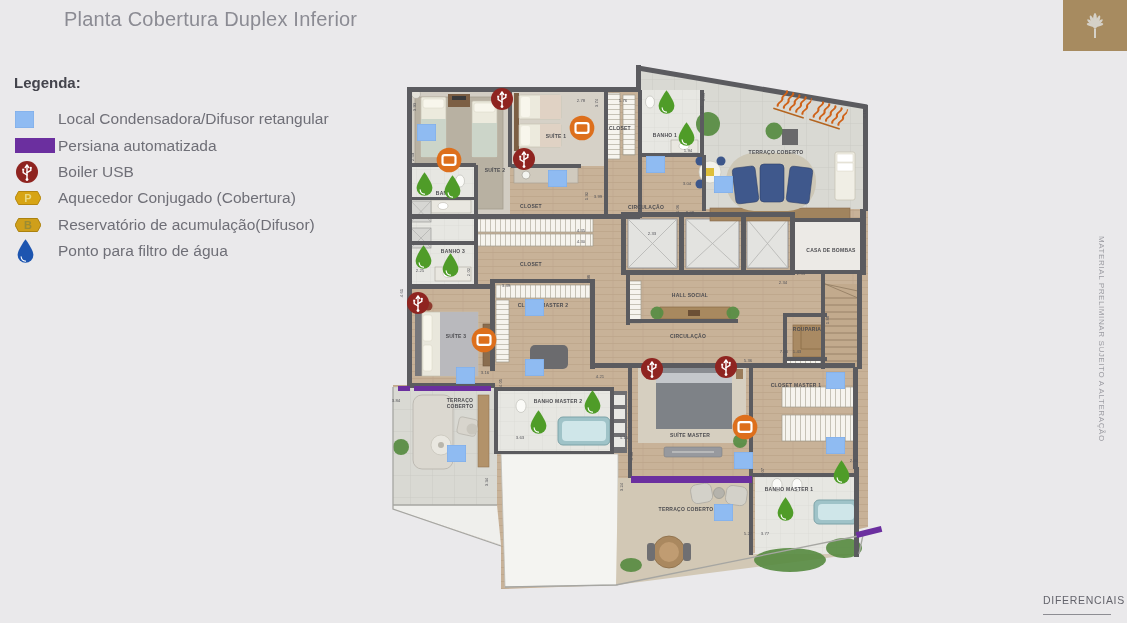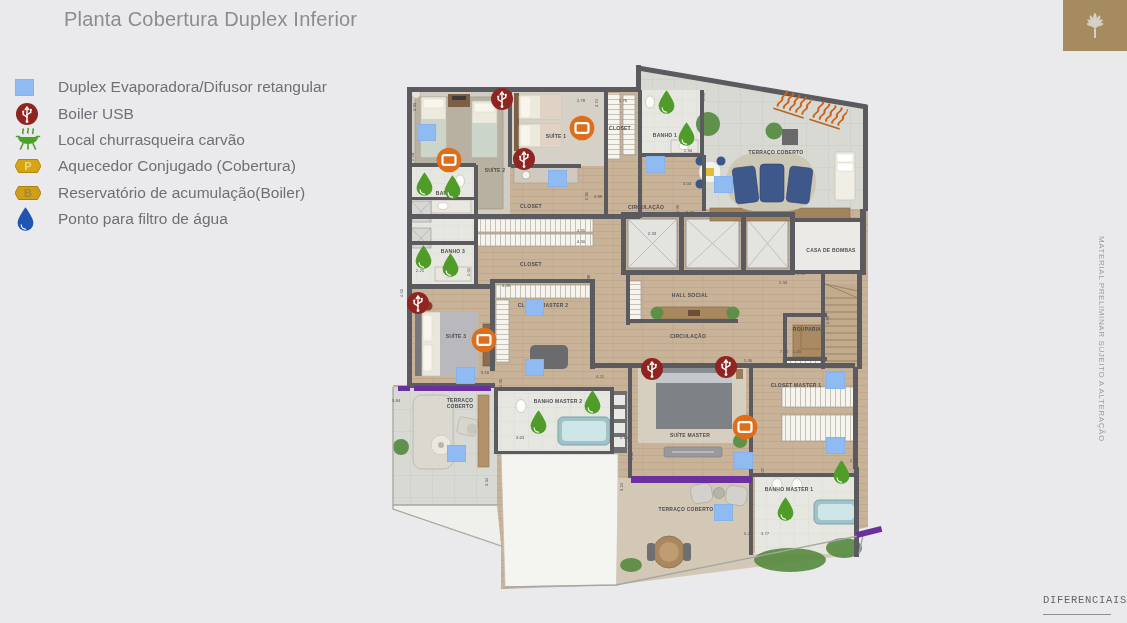--- a/index.html
+++ b/index.html
@@ -18,21 +18,21 @@
   #plan-overlay{position:absolute;left:0;top:0;width:100%;height:100%;}
   .plab{position:absolute;transform:translate(-50%,-50%);font-size:5px;line-height:1.2;font-weight:700;
         color:#4c4c50;letter-spacing:.25px;text-align:center;white-space:nowrap;}
   .plab.wrap{white-space:normal;}
   .pdim{position:absolute;transform:translate(-50%,-50%);font-size:4.3px;color:#54545a;white-space:nowrap;}
   .pdim.v{transform:translate(-50%,-50%) rotate(-90deg);}
   .picon{position:absolute;}
   .persiana-bar{position:absolute;background:#6b2f9f;}
   .watermark{position:absolute;left:1097px;top:236px;writing-mode:vertical-rl;font-size:8px;
              color:#9c9ca2;letter-spacing:.6px;}
-  .footer{position:absolute;left:1043px;top:590px;width:68px;text-align:center;cursor:pointer;font-family:Liberation Mono, monospace;}
+  .footer{position:absolute;left:1043px;top:590px;width:68px;text-align:center;cursor:pointer;}
   .footer span{font-size:10.5px;color:#64646c;letter-spacing:.7px;}
   .footer-line{margin-top:6px;height:1px;background:#8d8d93;}
 </style>
 </head>
 <body>
 
 <div class="stage">
 
   <div class="title">Planta Cobertura Duplex Inferior</div>
 
@@ -45,28 +45,37 @@
         <ellipse rx="1.6" ry="6" cy="-4" transform="rotate(50)"></ellipse>
         <ellipse rx="1.6" ry="6" cy="-4" transform="rotate(-50)"></ellipse>
         <ellipse rx="1.5" ry="5" cy="-3.5" transform="rotate(75)"></ellipse>
         <ellipse rx="1.5" ry="5" cy="-3.5" transform="rotate(-75)"></ellipse>
         <rect x="-1" y="3" width="2" height="9"></rect>
       </g>
     </svg>
   </div>
 
   <div class="legend">
+    <div class="legend-title">Legenda:</div>
     <div id="legend-list">
         <div class="legend-row">
           <span class="legend-ic">
             <svg width="19" height="17" viewBox="0 0 19 17">
               <rect width="19" height="17" fill="#8fbbf2" stroke="#79a8e4" stroke-width="0.8"></rect>
             </svg>
           </span>
-          <span class="legend-lab">Duplex Evaporadora/Difusor retangular</span>
+          <span class="legend-lab">Local Condensadora/Difusor retangular</span>
+        </div>
+        <div class="legend-row">
+          <span class="legend-ic">
+            <svg width="40" height="15" viewBox="0 0 40 15">
+              <rect width="40" height="15" fill="#6b2f9f"></rect>
+            </svg>
+          </span>
+          <span class="legend-lab">Persiana automatizada</span>
         </div>
         <div class="legend-row">
           <span class="legend-ic">
             <svg width="24" height="24" viewBox="0 0 24 24">
               <circle cx="12" cy="12" r="11" fill="#8f2420"></circle>
               <g stroke="#fff" stroke-width="1.4" fill="none" stroke-linecap="round">
                 <path d="M12 19.5 V5.8"></path>
                 <path d="M12 5 L10.2 7.6 M12 5 L13.8 7.6"></path>
                 <path d="M12 15 L8.2 12.6 V10.9"></path>
                 <path d="M12 12.6 L15.8 10.3 V9"></path>
@@ -74,49 +83,34 @@
               <rect x="7.2" y="8.7" width="2" height="2" fill="#fff"></rect>
               <circle cx="15.8" cy="7.9" r="1.1" fill="#fff"></circle>
               <circle cx="12" cy="19.6" r="1.4" fill="#fff"></circle>
             </svg>
           </span>
           <span class="legend-lab">Boiler USB</span>
         </div>
         <div class="legend-row">
           <span class="legend-ic">
             <svg width="26" height="26" viewBox="0 0 26 26">
-              <g stroke="#4aa22a" stroke-width="1.6" fill="none" stroke-linecap="round">
-                <path d="M8,2 c1.5,1.5 -1.5,3 0,4.5"></path>
-                <path d="M13,1.5 c1.5,1.5 -1.5,3 0,4.5"></path>
-                <path d="M18,2 c1.5,1.5 -1.5,3 0,4.5"></path>
-                <path d="M1.5,9.5 h3 M21.5,9.5 h3"></path>
-                <path d="M8,16.5 L5.5,22 M18,16.5 L20.5,22 M13,17.5 V22"></path>
-              </g>
-              <path d="M3,10 a10,7 0 0 0 20,0 z" fill="#4aa22a"></path>
-            </svg>
-          </span>
-          <span class="legend-lab">Local churrasqueira carvão</span>
-        </div>
-        <div class="legend-row">
-          <span class="legend-ic">
-            <svg width="26" height="26" viewBox="0 0 26 26">
               <polygon points="3.5,6.5 22.5,6.5 26,13 22.5,19.5 3.5,19.5 0,13" fill="#d7a414" stroke="#b5860e" stroke-width="1"></polygon>
               <text x="13" y="17" text-anchor="middle" font-family="Liberation Sans,sans-serif" font-size="11" font-weight="bold" fill="#e9d77f">P</text>
             </svg>
           </span>
           <span class="legend-lab">Aquecedor Conjugado (Cobertura)</span>
         </div>
         <div class="legend-row">
           <span class="legend-ic">
             <svg width="26" height="26" viewBox="0 0 26 26">
               <polygon points="3.5,6.5 22.5,6.5 26,13 22.5,19.5 3.5,19.5 0,13" fill="#cf9f1a" stroke="#ab810e" stroke-width="1"></polygon>
               <text x="13" y="17" text-anchor="middle" font-family="Liberation Sans,sans-serif" font-size="11" font-weight="bold" fill="#9b8c33">B</text>
             </svg>
           </span>
-          <span class="legend-lab">Reservatório de acumulação(Boiler)</span>
+          <span class="legend-lab">Reservatório de acumulação(Difusor)</span>
         </div>
         <div class="legend-row">
           <span class="legend-ic">
             <svg width="21" height="27" viewBox="0 0 24 30">
               <path d="M12,1 C12,1 3,13 3,19 a9,9 0 0 0 18,0 C21,13 12,1 12,1 Z" fill="#1d55b0"></path>
               <path d="M7,21 a5.5,5.5 0 0 0 5,5" stroke="#fff" stroke-width="1.3" fill="none" stroke-linecap="round"></path>
             </svg>
           </span>
           <span class="legend-lab">Ponto para filtro de água</span>
         </div>

